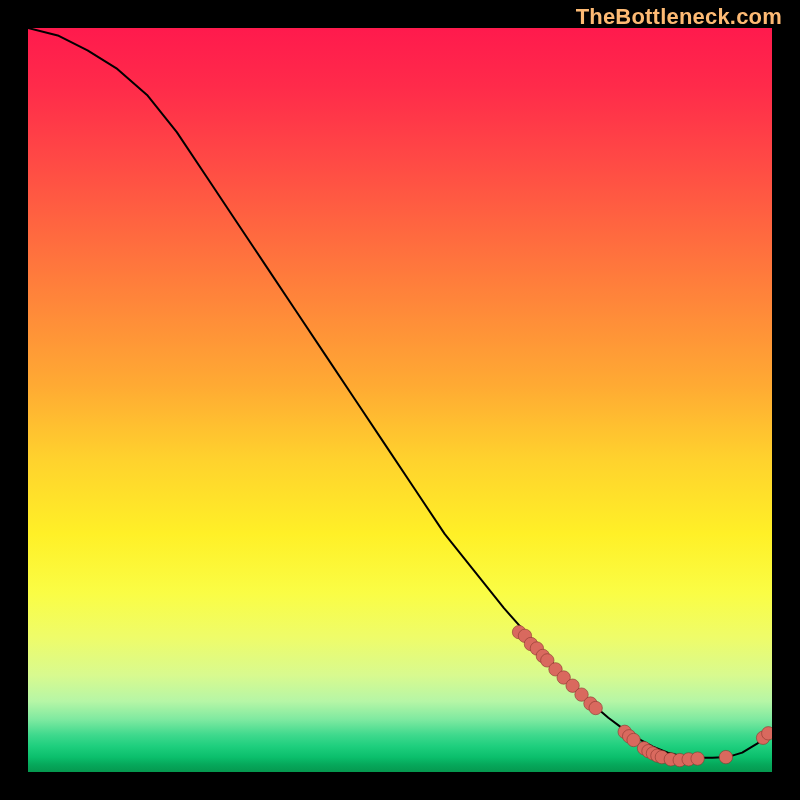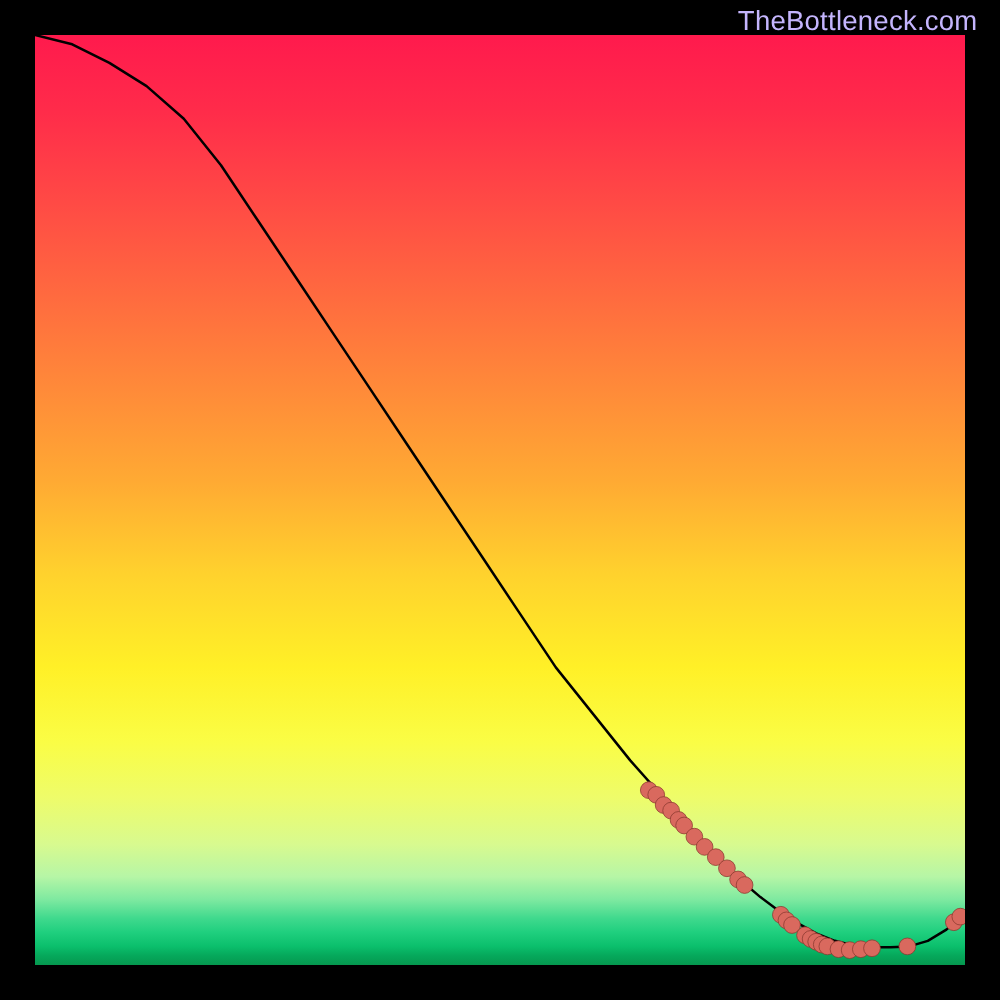--- a/index.html
+++ b/index.html
@@ -14,23 +14,23 @@
   .stage {
     position: relative;
     width: 800px;
     height: 800px;
     background: #000;
   }
   .watermark {
     position: absolute;
     top: 4px;
     right: 18px;
-    color: #c4b5fd;
+    color: #fdba74;
     font-size: 22px;
-    font-weight: 400;
+    font-weight: 700;
     letter-spacing: 0.2px;
     z-index: 5;
     user-select: none;
   }
   .plot {
     position: absolute;
     left: 28px;
     top: 28px;
     width: 744px;
     height: 744px;

